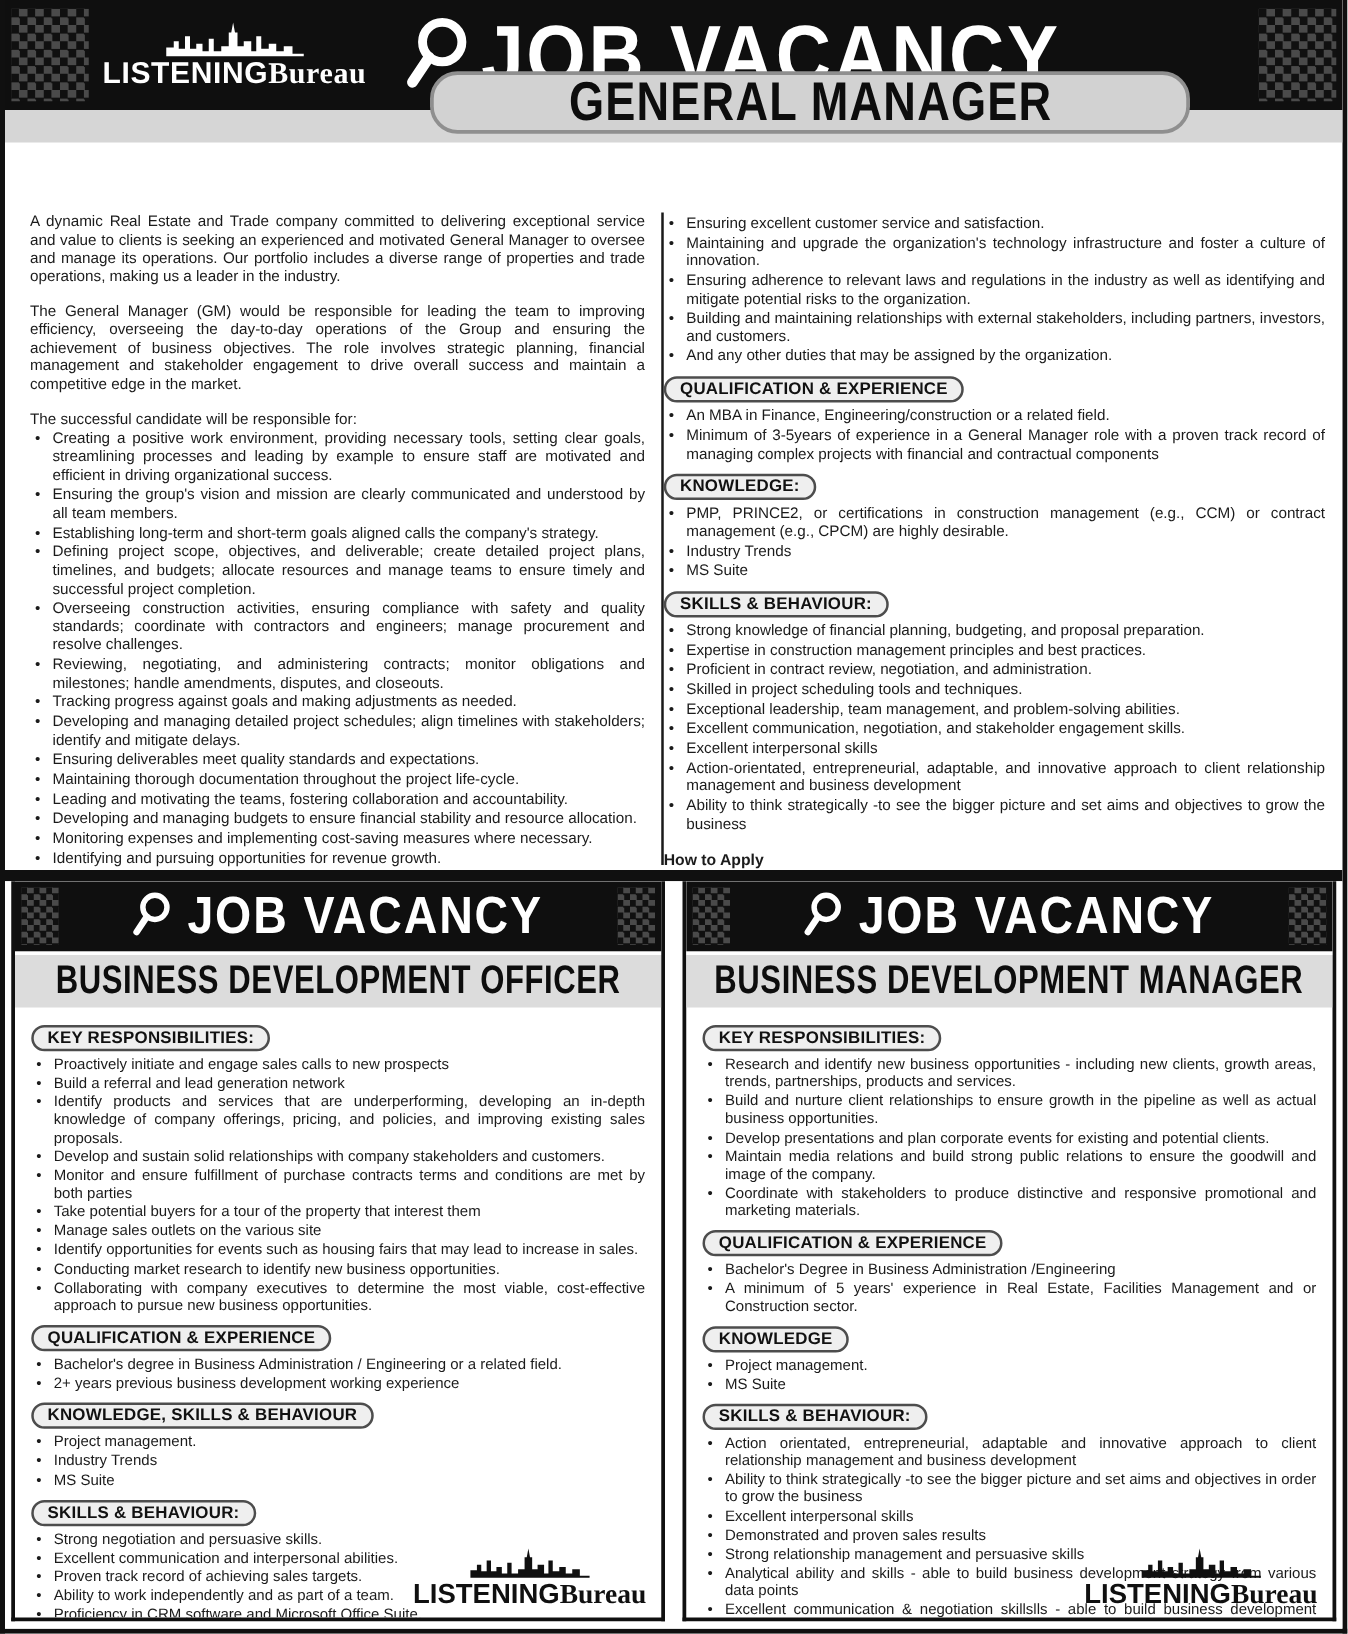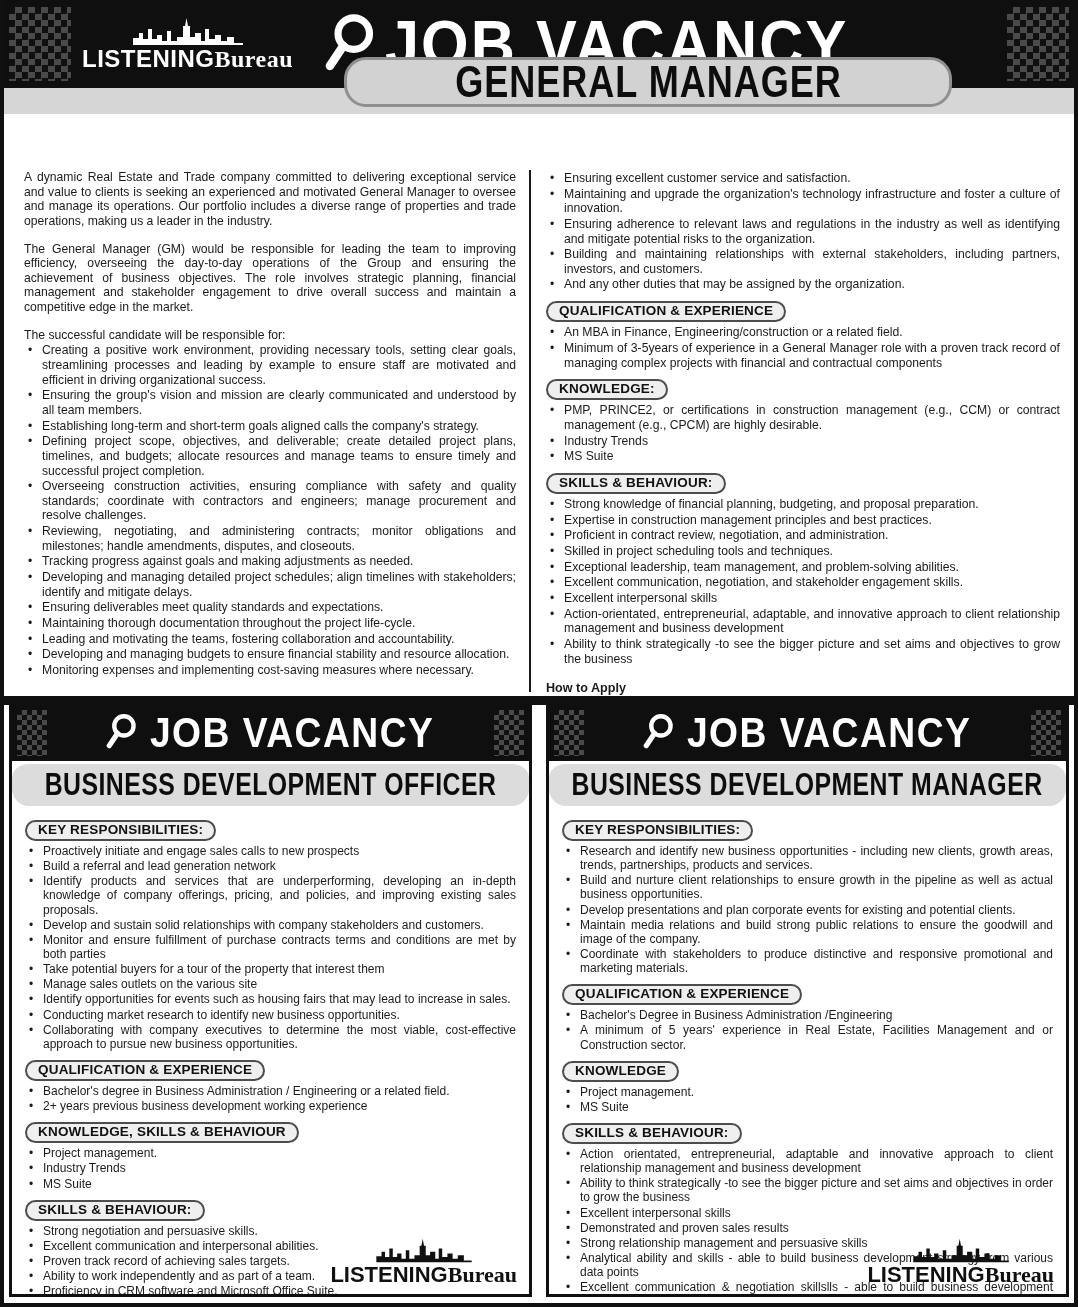--- a/index.html
+++ b/index.html
@@ -45,21 +45,21 @@
   }
   .gm-pill span {
     font-size: 38px; font-weight: 800; letter-spacing: 1px; color: #0d0d0d;
     transform: scale(0.95, 1.15); white-space: nowrap;
   }
 
   
   .gm-body { display: flex; height: 538px; flex: none; padding: 12px 14px 4px 20px; overflow: hidden; margin-top: 44px; }
   .gm-col { font-size: 12.2px; line-height: 1.2; }
   .gm-col.left { width: 505px; padding-right: 13px; }
-  .gm-col.right { flex: 1; border-left: 2px solid #1a1a1a; padding-left: 15px; }
+  .gm-col.right { flex: 1; border-left: 2px solid #1a1a1a; }
   .gm-col p { text-align: justify; margin-bottom: 13px; }
   .gm-col .resp-intro { margin-bottom: 1px; text-align: left; }
 
   ul.bullets { list-style: none; margin-top: 1px; }
   ul.bullets li { padding-left: 18px; position: relative; text-align: justify; margin-bottom: 1px; }
   ul.bullets li::before { content: "•"; position: absolute; left: 4px; }
 
   .section { margin-top: 9px; }
   .pill {
     display: inline-block; border: 2px solid #4d4d4d; border-radius: 12px;
@@ -75,21 +75,21 @@
 
   
   .panels { flex: 1; display: flex; gap: 14px; padding: 0 5px 6px; background:#fff; min-height: 0; }
   .panel { flex: 1; border: 3px solid #101010; border-top: none; display: flex; flex-direction: column; min-width: 0; overflow: hidden; }
   .panel-header { height: 56px; background: #0f0f0f; position: relative; display: flex; align-items: center; justify-content: center; flex: none; }
   .panel-header .checker { width: 30px; top: 5px; bottom: 5px; background-size: 10px 10px; }
   .panel-header .magnifier svg { width: 36px; height: 38px; margin-right: 8px; }
   .jv-small { color:#fff; font-size: 38px; font-weight: 800; letter-spacing: 1.5px; white-space: nowrap; transform: scale(0.98, 1.1); }
   .panel-title {
     background: #dcdcdc; border-top: 3px solid #fff; text-align: center; flex: none;
-    font-size: 27px; font-weight: 800; letter-spacing: 0.5px; padding: 5px 0 6px; color:#0d0d0d;border-radius:17px;
+    font-size: 27px; font-weight: 800; letter-spacing: 0.5px; padding: 5px 0 6px; color:#0d0d0d;
   }
   .panel-title span { display:inline-block; transform: scale(0.92, 1.18); white-space: nowrap; }
   .panel-content { flex: 1; padding: 14px 13px 6px; font-size: 12px; line-height: 1.18; position: relative; overflow: hidden; }
   .panel-content .section:first-child { margin-top: 0; }
   .panel-content .apply { margin-top: 12px; max-width: 75%; }
   .panel-footer {
     position: absolute; right: 12px; bottom: 8px; color: #101010;
     display: flex; flex-direction: column; align-items: center; line-height: 1;
   }
   .panel-footer svg.skyline { width: 150px; height: 26px; display: block; }
@@ -147,20 +147,21 @@
           <li>Defining project scope, objectives, and deliverable; create detailed project plans, timelines, and budgets; allocate resources and manage teams to ensure timely and successful project completion.</li>
           <li>Overseeing construction activities, ensuring compliance with safety and quality standards; coordinate with contractors and engineers; manage procurement and resolve challenges.</li>
           <li>Reviewing, negotiating, and administering contracts; monitor obligations and milestones; handle amendments, disputes, and closeouts.</li>
           <li>Tracking progress against goals and making adjustments as needed.</li>
           <li>Developing and managing detailed project schedules; align timelines with stakeholders; identify and mitigate delays.</li>
           <li>Ensuring deliverables meet quality standards and expectations.</li>
           <li>Maintaining thorough documentation throughout the project life-cycle.</li>
           <li>Leading and motivating the teams, fostering collaboration and accountability.</li>
           <li>Developing and managing budgets to ensure financial stability and resource allocation.</li>
           <li>Monitoring expenses and implementing cost-saving measures where necessary.</li>
+          <li>Identifying and pursuing opportunities for revenue growth.</li>
         </ul>
     </div>
 
     <div class="gm-col right">
       <ul class="bullets">
           <li>Ensuring excellent customer service and satisfaction.</li>
           <li>Maintaining and upgrade the organization's technology infrastructure and foster a culture of innovation.</li>
           <li>Ensuring adherence to relevant laws and regulations in the industry as well as identifying and mitigate potential risks to the organization.</li>
           <li>Building and maintaining relationships with external stakeholders, including partners, investors, and customers.</li>
           <li>And any other duties that may be assigned by the organization.</li>

